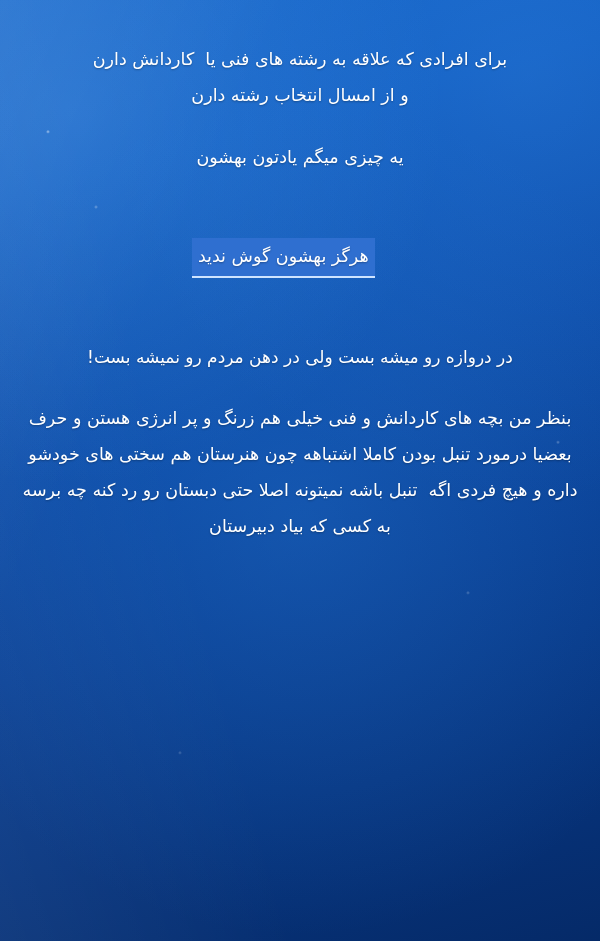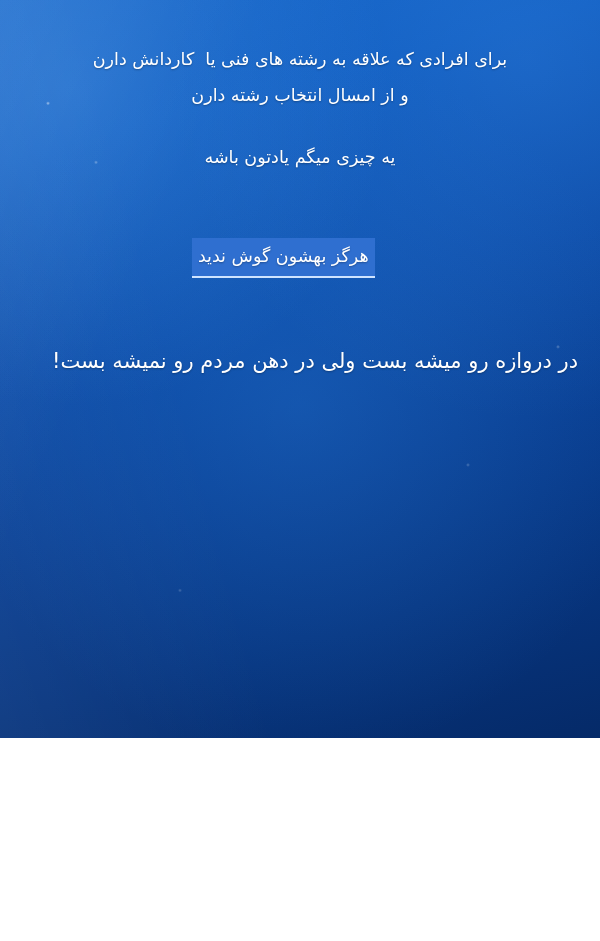--- a/index.html
+++ b/index.html
@@ -9,21 +9,21 @@
   }
   body {
     width: 600px;
     height: 941px;
     overflow: hidden;
     font-family: "DejaVu Sans", "Liberation Sans", sans-serif;
   }
   .canvas {
     position: relative;
     width: 600px;
-    height: 738px;
+    height: 941px;
     background:
       radial-gradient(circle at 12% 12%, rgba(120,190,255,0.22) 0%, rgba(120,190,255,0.0) 38%),
       radial-gradient(circle at 88% 8%, rgba(90,170,255,0.18) 0%, rgba(90,170,255,0.0) 42%),
       radial-gradient(circle at 50% 55%, rgba(40,120,210,0.35) 0%, rgba(10,50,120,0.0) 70%),
       linear-gradient(165deg, #1464c8 0%, #0f5cc0 18%, #0b4ba8 42%, #093f93 62%, #07357f 80%, #052a68 100%);
     overflow: hidden;
   }
   
   .canvas::before {
     content: "";
@@ -68,38 +68,38 @@
     display: inline-block;
     background: #2f6fd0;
     border-bottom: 2px solid #cfe4ff;
     padding: 1px 6px 2px 6px;
     box-decoration-break: clone;
     text-align: center;
     -webkit-box-decoration-break: clone;
   }
   .emph {
     display: block;
-    font-size: 21px;
-    text-align: right;
+    font-size: 17px;
   }
 </style>
 </head>
 <body>
 
 <div class="canvas">
   <div class="text-body">
 
     <p class="para">برای افرادی که علاقه به رشته های فنی یا  کاردانش دارن
 و از امسال انتخاب رشته دارن</p>
 
-    <p class="para">یه چیزی میگم یادتون باشه</p>
+    <p class="para">یه چیزی میگم یادتون بهشون</p>
 
 
     <p class="para">
       <span class="highlight-line">هرگز بهشون گوش ندید</span>
     </p>
 
     <p class="para emph">در دروازه رو میشه بست ولی در دهن مردم رو نمیشه بست!</p>
 
 
+    <p class="para">بنظر من بچه های کاردانش و فنی خیلی هم زرنگ و پر انرژی هستن و حرف بعضیا درمورد تنبل بودن کاملا اشتباهه چون هنرستان هم سختی های خودشو داره و هیچ فردی اگه  تنبل باشه نمیتونه اصلا حتی دبستان رو رد کنه چه برسه به کسی که بیاد دبیرستان</p>
 
   </div>
 </div>
 
 </body></html>

